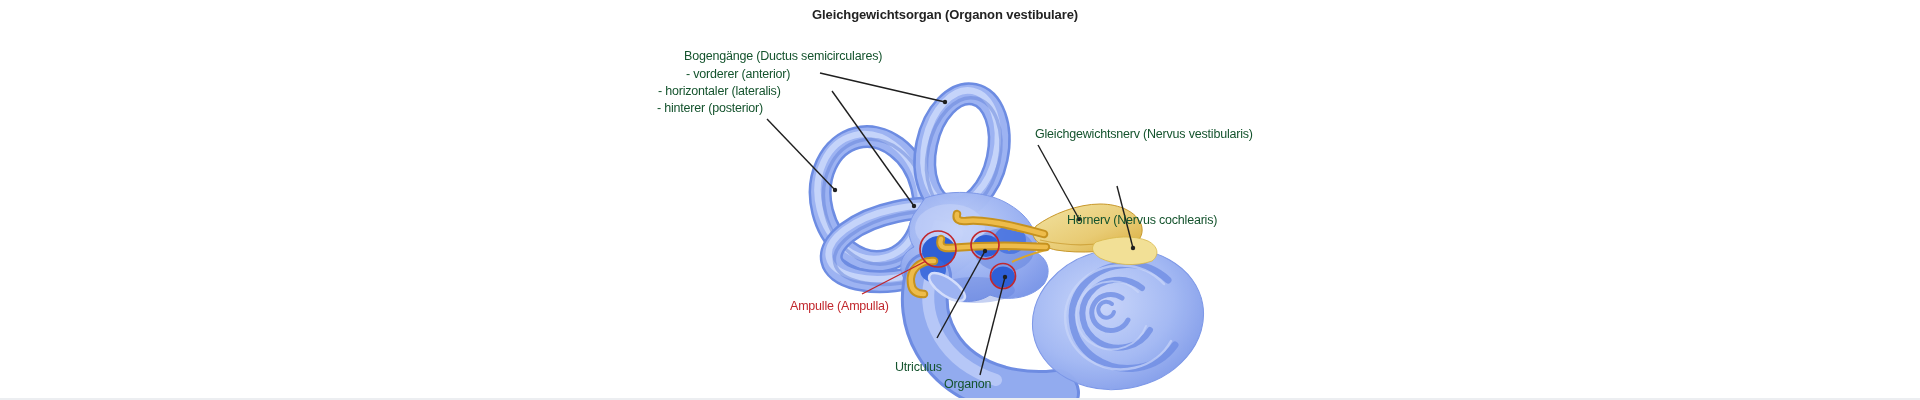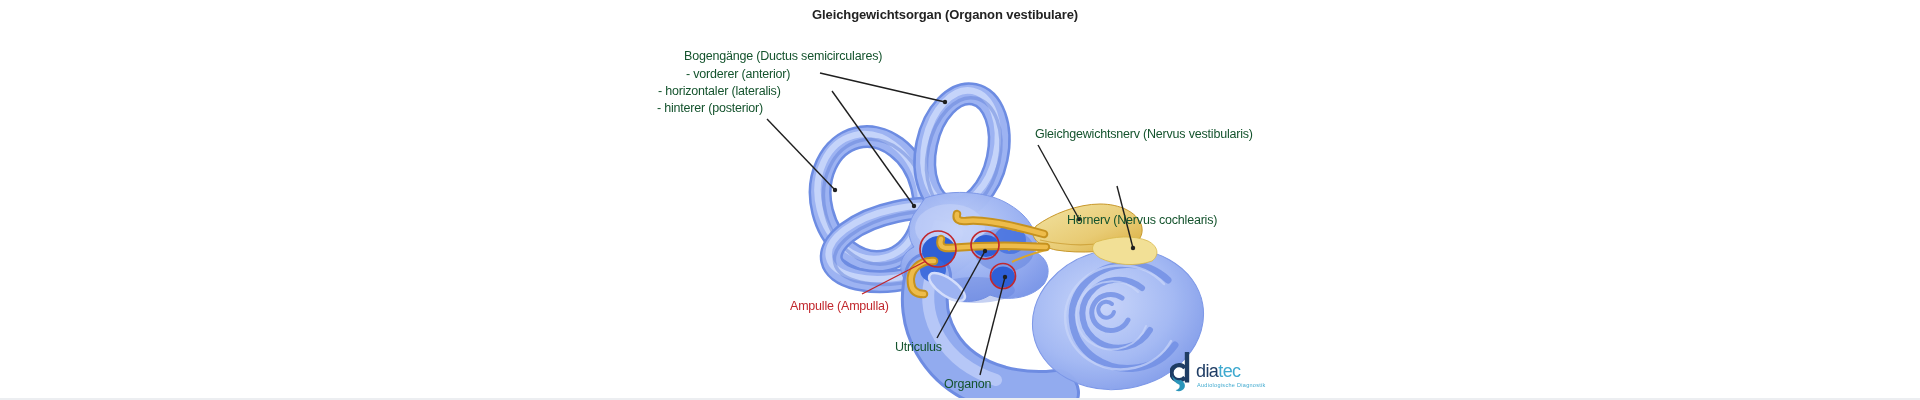--- a/index.html
+++ b/index.html
@@ -151,29 +151,18 @@
 
   <div class="lbl" style="left:684px;top:49px;">Bogengänge (Ductus semicirculares)</div>
   <div class="lbl" style="left:686px;top:67px;">- vorderer (anterior)</div>
   <div class="lbl" style="left:658px;top:84px;">- horizontaler (lateralis)</div>
   <div class="lbl" style="left:657px;top:101px;">- hinterer (posterior)</div>
 
   <div class="lbl" style="left:991px;top:127px;margin-left:44px;">Gleichgewichtsnerv (Nervus vestibularis)</div>
   <div class="lbl" style="left:1067px;top:168px;margin-top:45px;">Hörnerv (Nervus cochlearis)</div>
 
   <div class="lbl lbl-red" style="left:790px;top:299px;">Ampulle (Ampulla)</div>
-  <div class="lbl" style="left:895px;top:340px;">Utriculus</div>
+  <div class="lbl" style="left:895px;top:360px;">Utriculus</div>
   <div class="lbl" style="left:944px;top:377px;">Organon</div>
 
-  <div class="logo">
-    <svg class="logo-mark" width="22" height="40" viewBox="0 0 22 40">
-      <rect x="14.8" y="0" width="4.4" height="30.5" fill="#1e3c64"></rect>
-      <path d="M15,16 A7.6,7.6 0 1 0 15,25.4" fill="none" stroke="#1e3c64" stroke-width="4.4"></path>
-      <path d="M1.8,23 A7.6,7.6 0 0 0 10.8,28 C14,29.8 15.8,32.5 14.5,35.8
-               C12.8,39.2 8.4,40 5.6,38.2 C8.8,37.6 10.2,35.3 9.4,32.8
-               C5.6,31.2 2.6,27.6 1.8,23 Z" fill="#2a95ba"></path>
-    </svg>
-    <div class="logo-word"><span class="logo-dia">dia</span><span class="logo-tec">tec</span></div>
-    <div class="logo-tag">Audiologische Diagnostik</div>
-  </div>
 
   <div class="baseline"></div>
 </div>
 
 </body></html>

